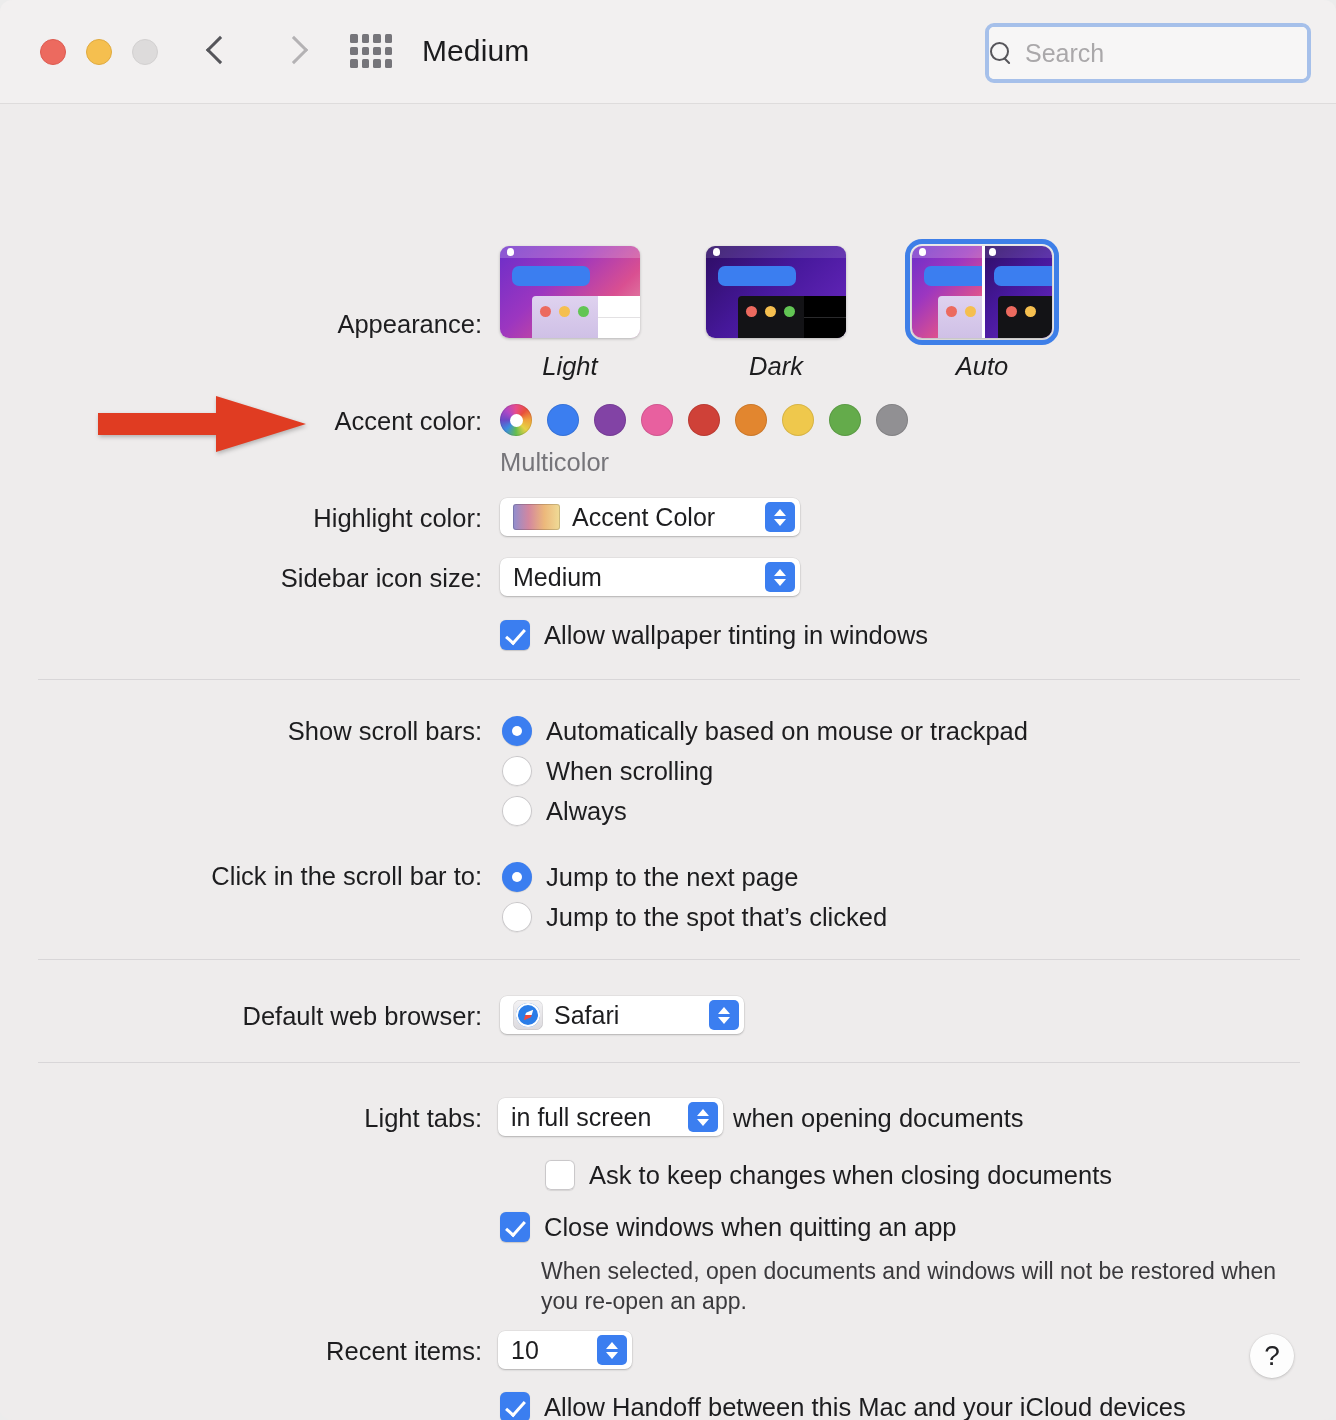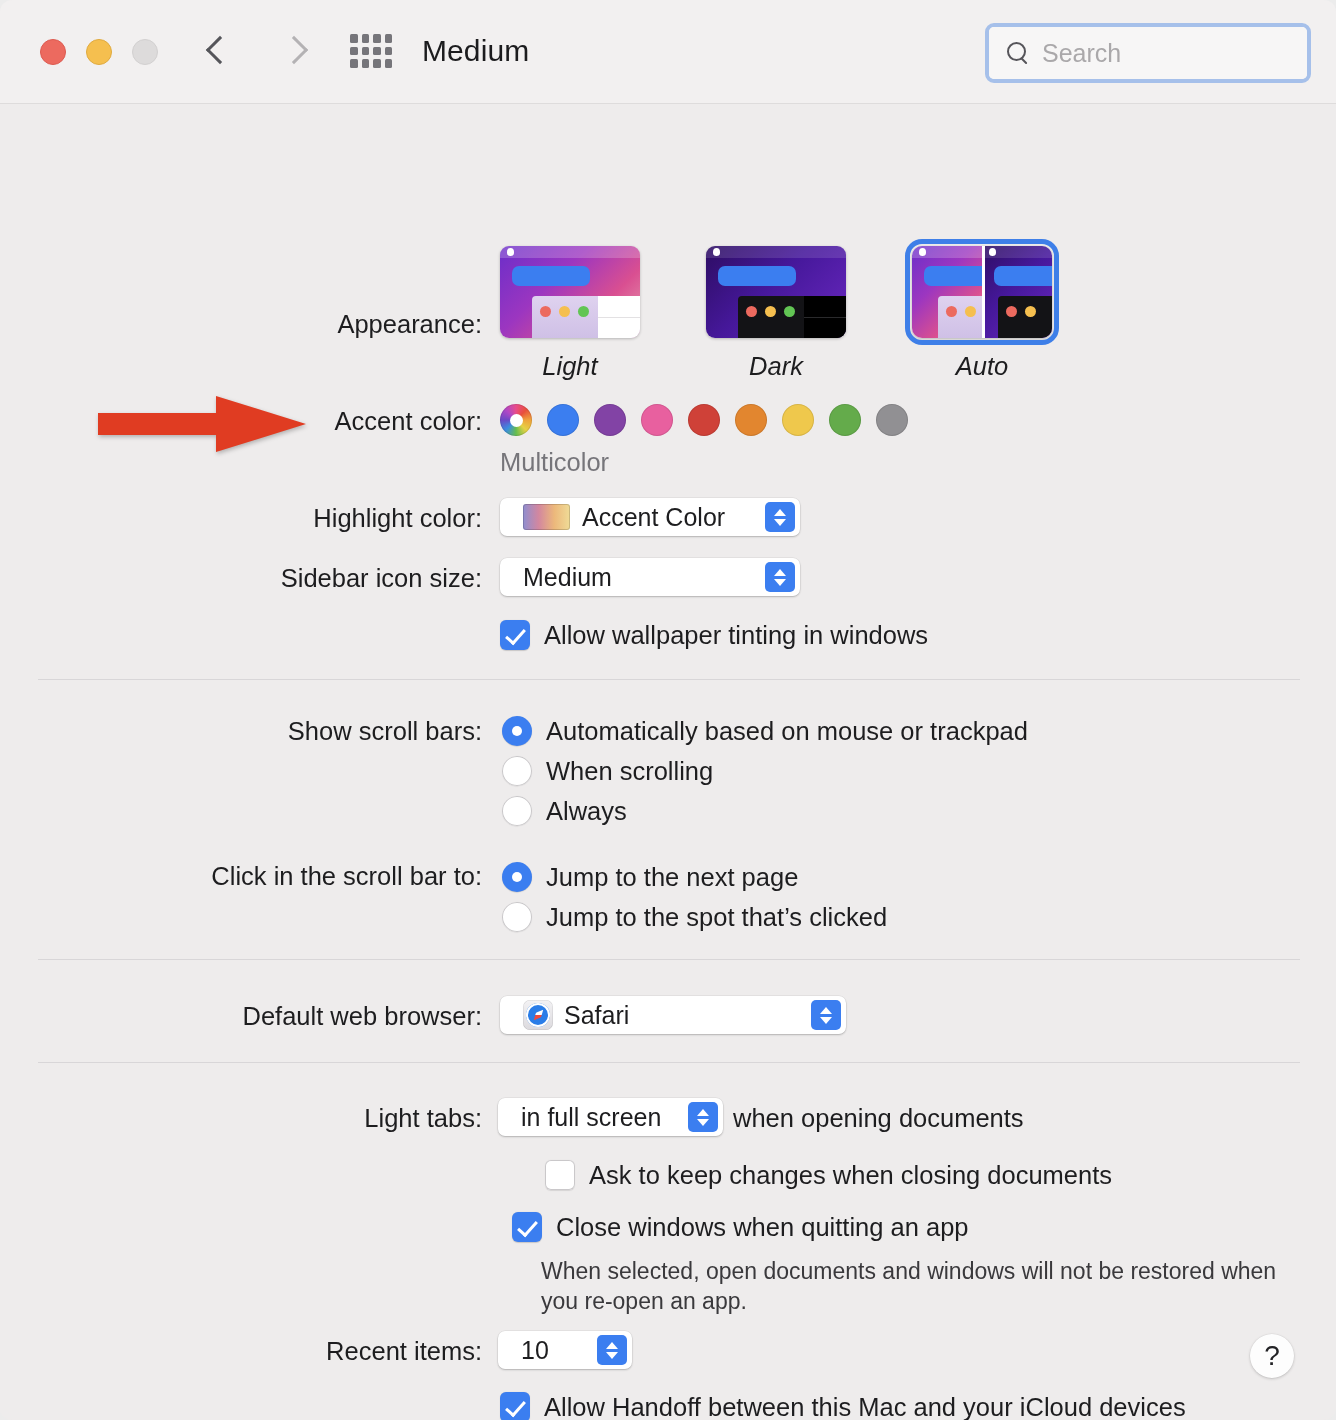--- a/index.html
+++ b/index.html
@@ -65,21 +65,21 @@
     position: absolute; right: 25px; top: 23px;
     width: 326px; height: 60px;
     border-radius: 9px;
     border: 4px solid #a6c0ea;
     background: #f7f6f6;
     display: flex; align-items: center;
   }
   .search-inner {
     width: 100%; height: 100%;
     background: #f7f6f6; border-radius: 5px;
-    display: flex; align-items: center; padding-left: 17px;
+    display: flex; align-items: center; 
   }
   .mag { width: 24px; height: 24px; position: relative; flex: none; margin-right: 12px; }
   .mag::before {
     content: ""; position: absolute; left: 1px; top: 1px;
     width: 15px; height: 15px; border: 2.4px solid #56555a; border-radius: 50%;
   }
   .mag::after {
     content: ""; position: absolute; left: 15px; top: 16px;
     width: 8px; height: 2.4px; background: #56555a; border-radius: 2px;
     transform: rotate(45deg); transform-origin: left center;
@@ -142,21 +142,21 @@
     margin:-6.5px 0 0 -6.5px; background:#fff; border-radius:50%;
   }
   .multicolor-lbl { position:absolute; left:500px; top:344px; font-size:25.5px; color:#76757a; }
 
   
   .popup {
     position: absolute;
     height: 38px;
     background:#fff; border-radius:7px;
     box-shadow: 0 1px 2px rgba(0,0,0,.22), 0 0 0 .5px rgba(0,0,0,.07);
-    display:flex; align-items:center; padding-left:23px;
+    display:flex; align-items:center; padding-left:13px;
   }
   .popup .ptext { font-size:25px; color:#1d1d1f; white-space:nowrap; }
   .stepper {
     position:absolute; right:5px; top:4px;
     width:30px; height:30px; background:#3b7ef0; border-radius:5px;
     display:flex; flex-direction:column; align-items:center; justify-content:center; gap:3px;
   }
   .stepper .up, .stepper .dn { width:0;height:0;border-left:6px solid transparent;border-right:6px solid transparent; }
   .stepper .up { border-bottom:7px solid #fff; }
   .stepper .dn { border-top:7px solid #fff; }
@@ -403,21 +403,21 @@
       <span class="opt-txt">Jump to the next page</span>
     </div>
     <div class="opt" style="position:absolute; left:502px; top:798px;">
       <span class="rd"></span>
       <span class="opt-txt">Jump to the spot that’s clicked</span>
     </div>
 
     <div class="sep" style="top:855px;"></div>
 
     <div class="lbl" style="top:898px;">Default web browser:</div>
-    <div class="popup" style="left:500px; top:892px; width:346px;align-items:center;">
+    <div class="popup" style="left:500px; top:892px; width:244px;align-items:center;">
       <span class="safari-ic"></span>
       <span class="ptext">Safari</span>
       <span class="stepper">
           <span class="up"></span>
           <span class="dn"></span>
         </span>
     </div>
 
     <div class="sep" style="top:958px;"></div>
 
@@ -429,21 +429,21 @@
           <span class="dn"></span>
         </span>
     </div>
     <div style="position:absolute; left:733px; top:1000px; font-size:25.5px; color:#1d1d1f;">when opening documents</div>
 
     <div class="opt" style="position:absolute; left:500px; top:1056px;padding-left:45px;">
       <span class="cb"></span>
       <span class="opt-txt">Ask to keep changes when closing documents</span>
     </div>
 
-    <div class="opt" style="position:absolute; left:512px; top:1108px;">
+    <div class="opt" style="position:absolute; left:500px; top:1108px;">
       <span class="cb on"></span>
       <span class="opt-txt">Close windows when quitting an app</span>
     </div>
     <div class="hint" style="left:541px; top:1152px;">When selected, open documents and windows will not be restored when you re-open an app.</div>
 
     <div class="lbl" style="top:1233px;">Recent items:</div>
     <div class="popup" style="left:498px; top:1227px; width:134px;">
       <span class="ptext">10</span>
       <span class="stepper">
           <span class="up"></span>

